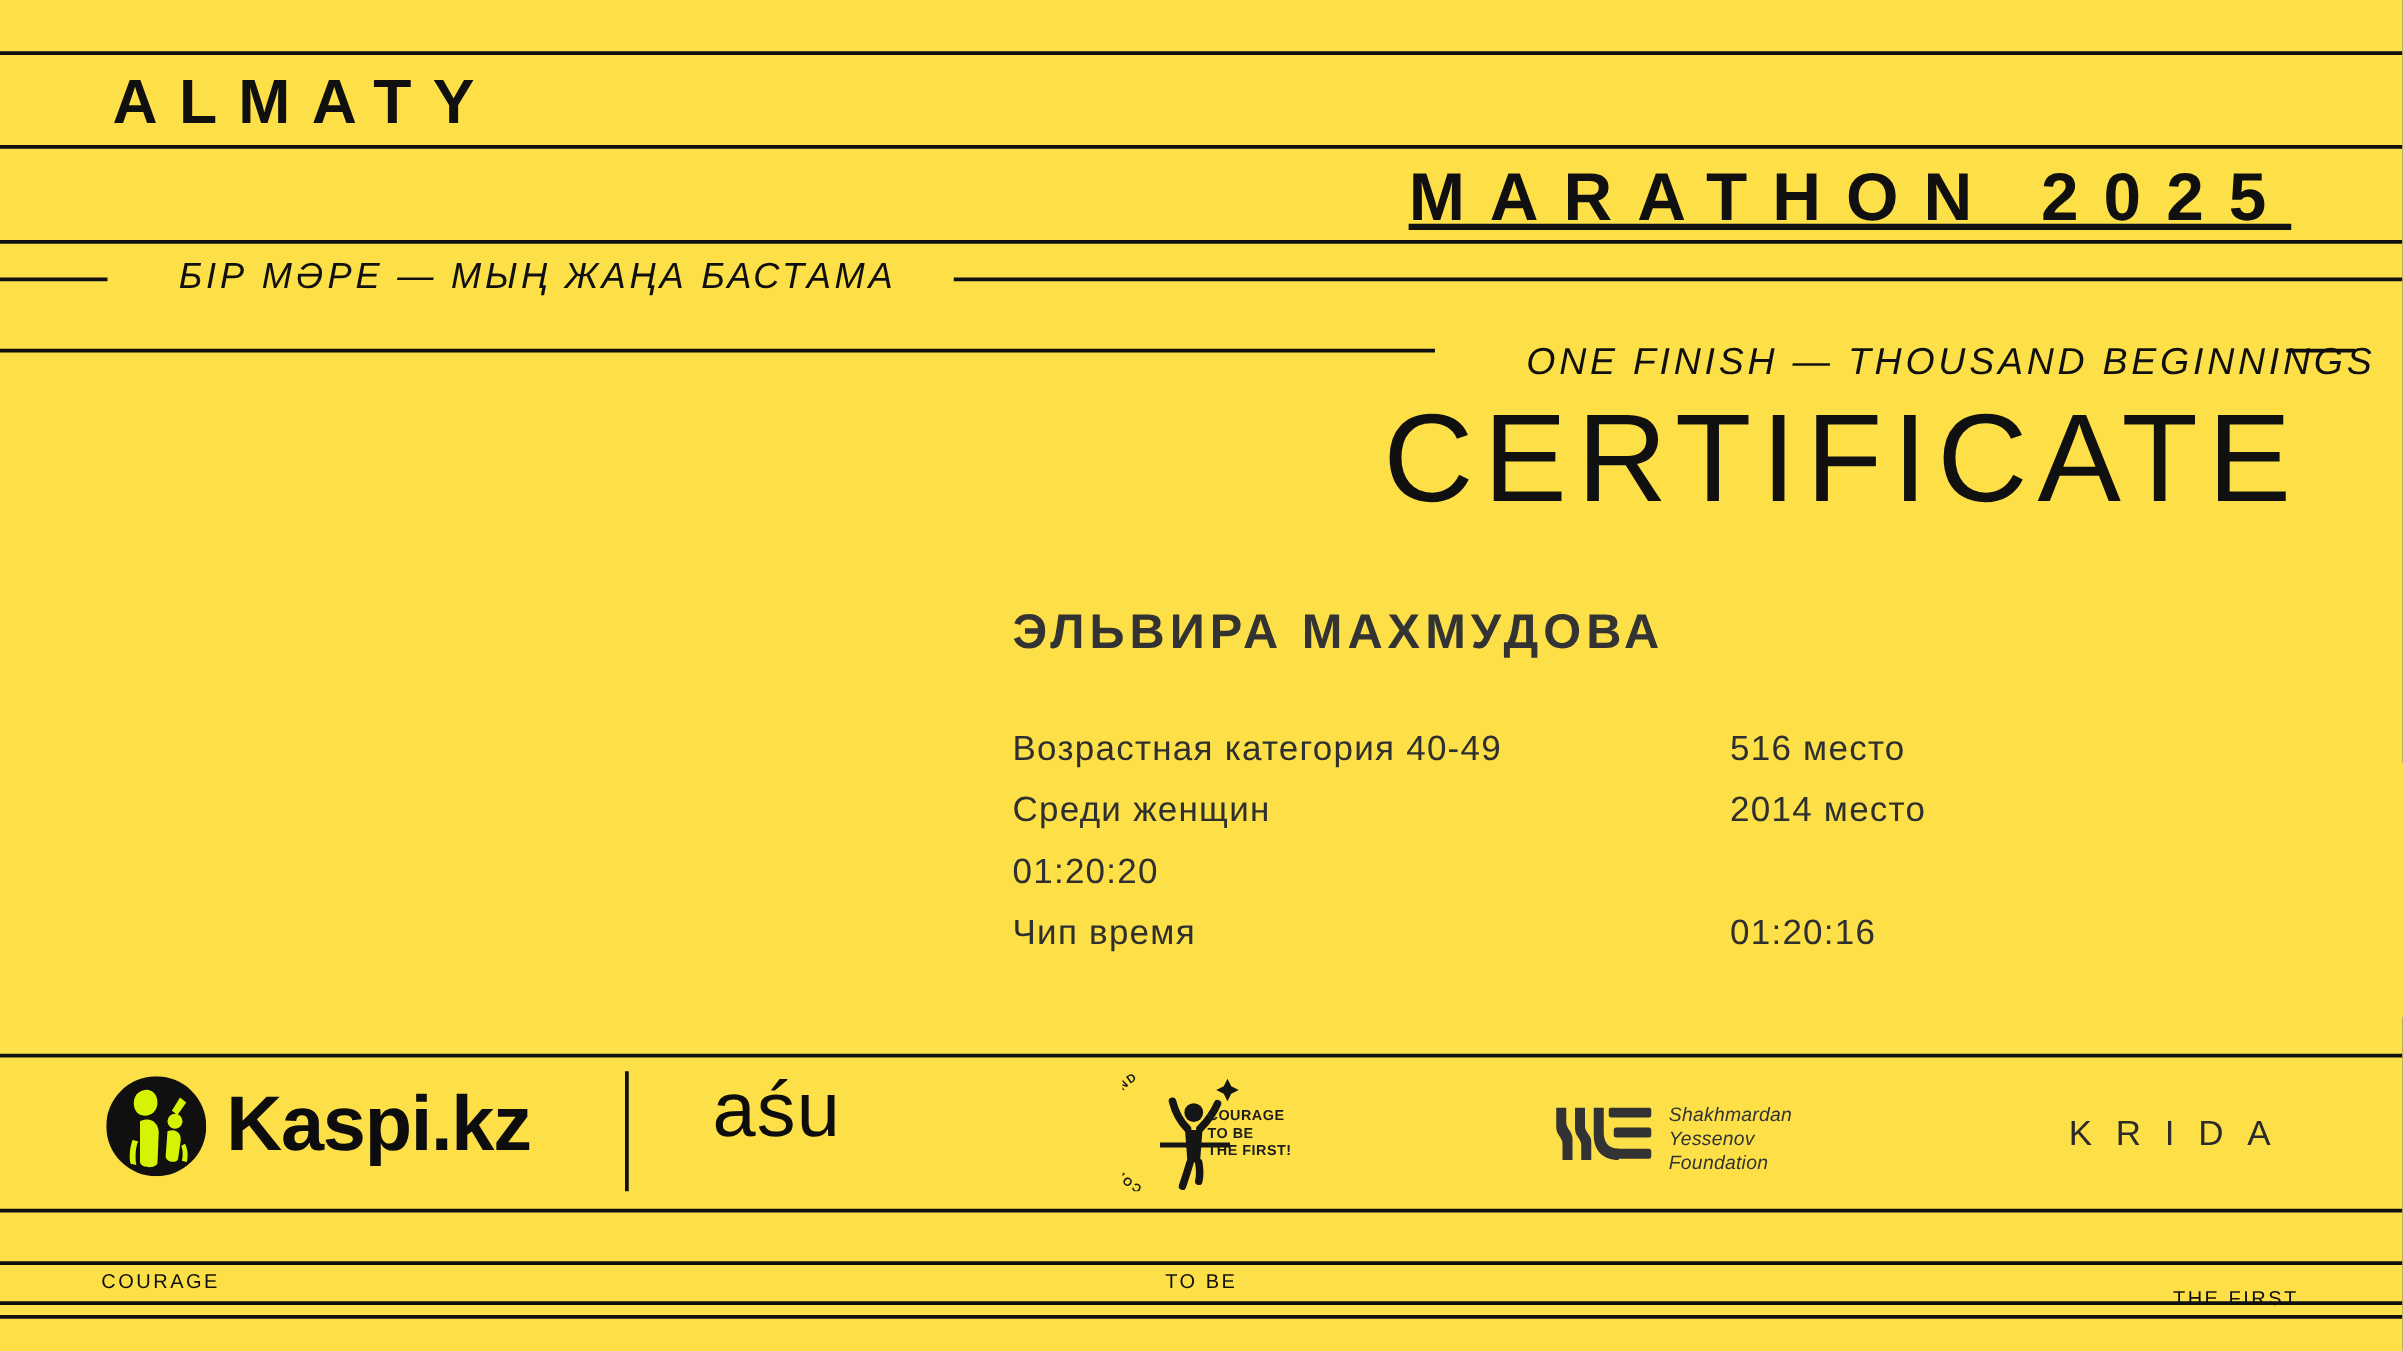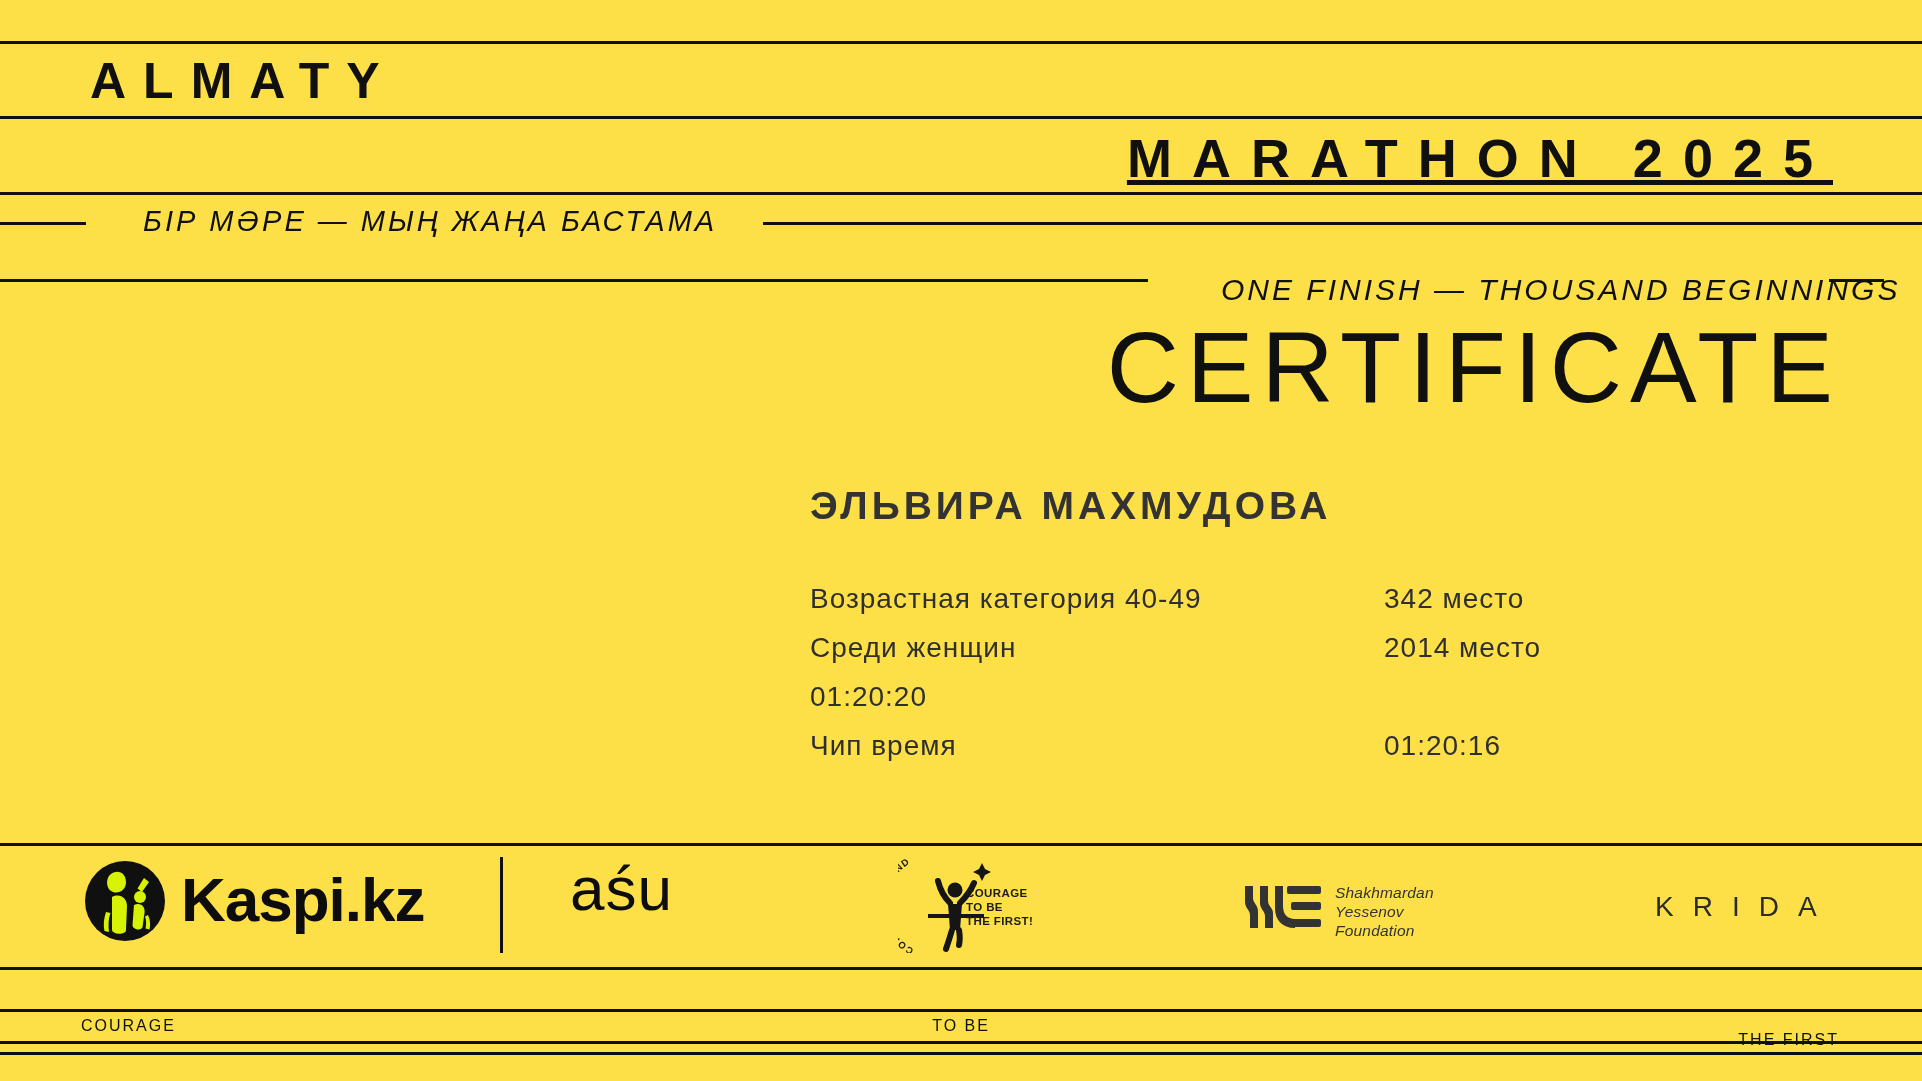--- a/index.html
+++ b/index.html
@@ -52,21 +52,21 @@
   <div class="abs event">MARATHON 2025</div>
   <div class="abs slogan-kk">БІР МӘРЕ — МЫҢ ЖАҢА БАСТАМА</div>
   <div class="abs slogan-en">ONE FINISH — THOUSAND BEGINNINGS</div>
   <div class="abs cert-title">CERTIFICATE</div>
 
   <div class="abs recipient">ЭЛЬВИРА МАХМУДОВА</div>
 
   <div class="abs stats">
     <div class="stat-row">
       <span class="stat-label">Возрастная категория 40-49</span>
-      <span class="stat-value">342 место</span>
+      <span class="stat-value">516 место</span>
     </div>
     <div class="stat-row">
       <span class="stat-label">Среди женщин</span>
       <span class="stat-value">2014 место</span>
     </div>
     <div class="stat-row">
       <span class="stat-value">01:20:20</span>
     </div>
     <div class="stat-row">
       <span class="stat-label">Чип время</span>

